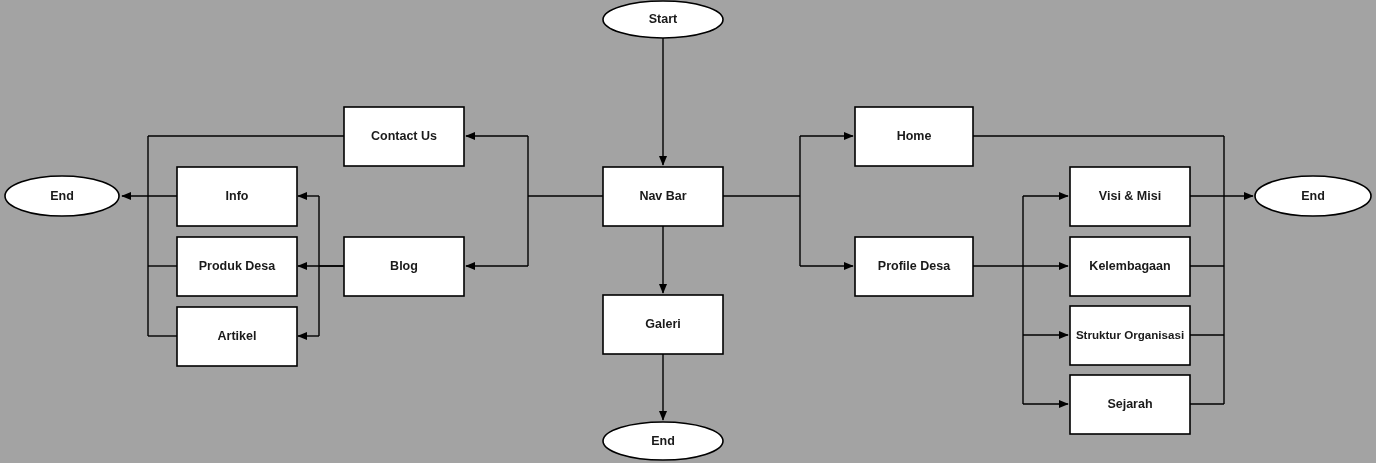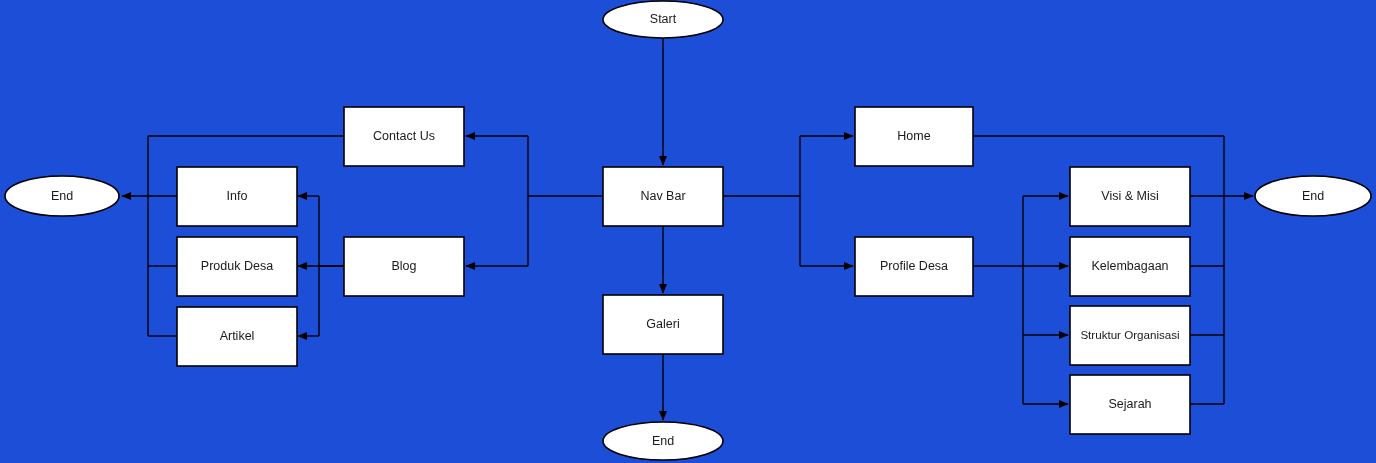--- a/index.html
+++ b/index.html
@@ -1,18 +1,18 @@
 <!DOCTYPE html>
 <html><head>
 <meta charset="utf-8">
 <style>
   html,body{margin:0;padding:0;background:#ffffff;}
   body{width:1376px;height:463px;overflow:hidden;
        font-family:"Liberation Sans","DejaVu Sans",sans-serif;}
-  #canvas{position:relative;width:1376px;height:463px;background:#1d4ed8;}
+  #canvas{position:relative;width:1376px;height:463px;background:#a3a3a3;font-weight:bold;}
   svg#flow{position:absolute;left:0;top:0;width:1376px;height:463px;}
   .shape{fill:#ffffff;stroke:#000000;stroke-width:1.6;}
   .edge{fill:none;stroke:#000000;stroke-width:1.4;}
   .nodelabel{font-family:"Liberation Sans","DejaVu Sans",sans-serif;
              font-size:12.5px;fill:#1a1a1a;text-anchor:middle;
              dominant-baseline:middle;}
   .nodelabel.small{font-size:11.6px;}
 </style>
 </head>
 <body>

